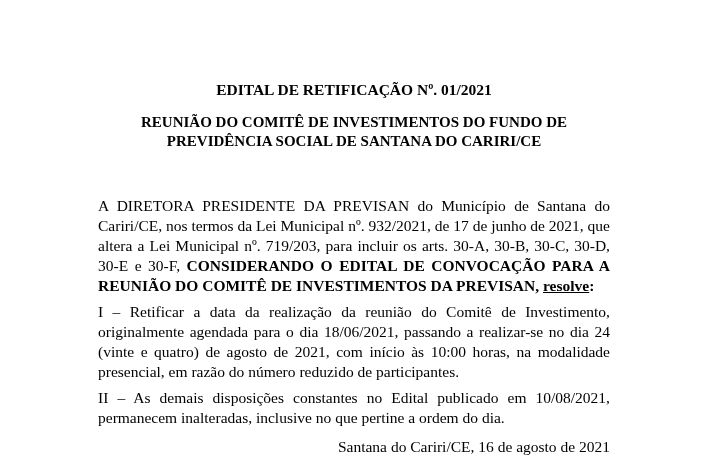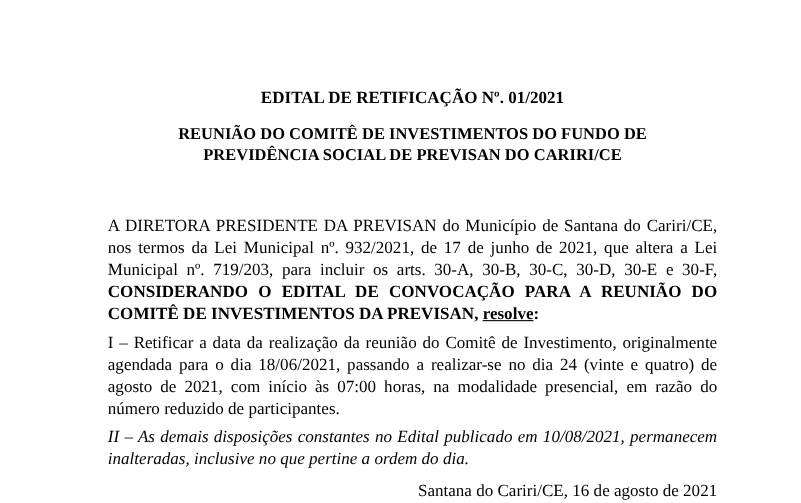--- a/index.html
+++ b/index.html
@@ -7,21 +7,21 @@
     width: 728px;
     height: 457px;
     background: #ffffff;
     overflow: hidden;
   }
   .page {
     width: 728px;
     height: 457px;
     background: #ffffff;
     color: #000000;
-    padding: 80px 76px 0 98px;
+    padding: 80px 118px 0 98px;
     font-family: "Liberation Serif", "DejaVu Serif", serif;
     font-size: 15.5px;
     line-height: 20px;
   }
   .doc-title {
     text-align: center;
     font-weight: bold;
     font-size: 15.5px;
     line-height: 20px;
   }
@@ -30,41 +30,41 @@
     text-align: center;
     font-weight: bold;
     font-size: 15px;
     line-height: 19px;
   }
   .para {
     text-align: justify;
   }
   .para-opening { margin-top: 45px; font-family: Liberation Serif, serif; }
   .para-item-1 { margin-top: 6px; }
-  .para-item-2 { margin-top: 6px; font-style: italic; }
+  .para-item-2 { margin-top: 6px; }
   .bold { font-weight: bold; }
   .underline { text-decoration: underline; }
   .date-line {
     margin-top: 9px;
     text-align: right;
   }
 </style>
 </head>
 <body>
 
 <div class="page">
 
   <div class="doc-title">EDITAL DE RETIFICAÇÃO Nº. 01/2021</div>
 
   <div class="doc-subtitle">
     <div>REUNIÃO DO COMITÊ DE INVESTIMENTOS DO FUNDO DE</div>
-    <div>PREVIDÊNCIA SOCIAL DE PREVISAN DO CARIRI/CE</div>
+    <div>PREVIDÊNCIA SOCIAL DE SANTANA DO CARIRI/CE</div>
   </div>
 
   <p class="para para-opening"><span>A DIRETORA PRESIDENTE DA PREVISAN do Município de Santana do Cariri/CE, nos termos da Lei Municipal nº. 932/2021, de 17 de junho de 2021, que altera a Lei Municipal nº. 719/203, para incluir os arts. 30-A, 30-B, 30-C, 30-D, 30-E e 30-F, </span><span class="bold">CONSIDERANDO O EDITAL DE CONVOCAÇÃO PARA A REUNIÃO DO COMITÊ DE INVESTIMENTOS DA PREVISAN, </span><span class="bold underline">resolve</span><span class="bold">:</span></p>
 
-  <p class="para para-item-1">I – Retificar a data da realização da reunião do Comitê de Investimento, originalmente agendada para o dia 18/06/2021, passando a realizar-se no dia 24 (vinte e quatro) de agosto de 2021, com início às 07:00 horas, na modalidade presencial, em razão do número reduzido de participantes.</p>
+  <p class="para para-item-1">I – Retificar a data da realização da reunião do Comitê de Investimento, originalmente agendada para o dia 18/06/2021, passando a realizar-se no dia 24 (vinte e quatro) de agosto de 2021, com início às 10:00 horas, na modalidade presencial, em razão do número reduzido de participantes.</p>
 
   <p class="para para-item-2">II – As demais disposições constantes no Edital publicado em 10/08/2021, permanecem inalteradas, inclusive no que pertine a ordem do dia.</p>
 
   <div class="date-line">Santana do Cariri/CE, 16 de agosto de 2021</div>
 
 </div>
 
 </body></html>

